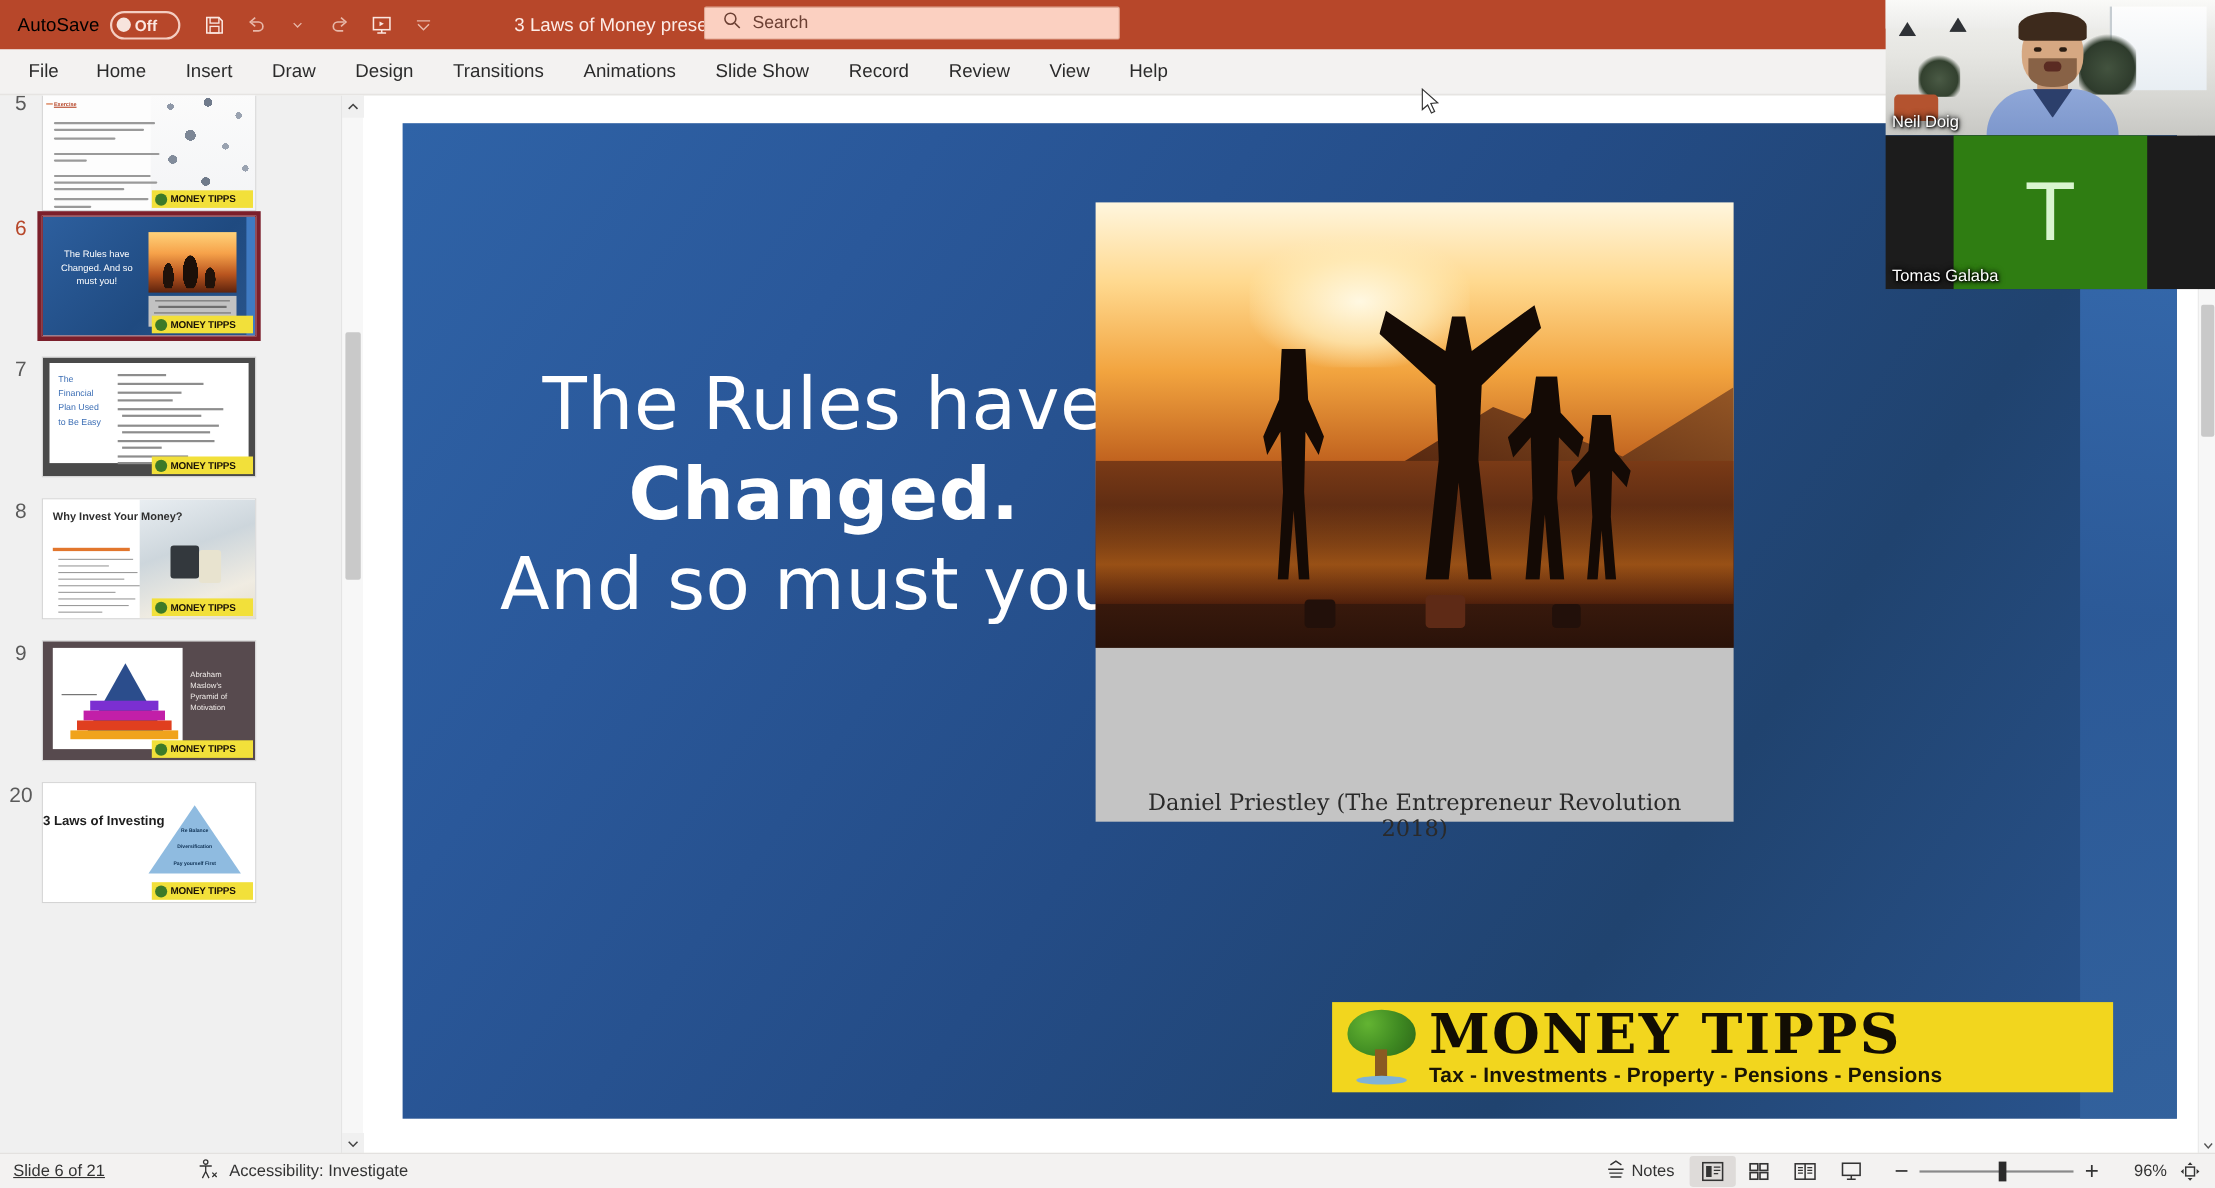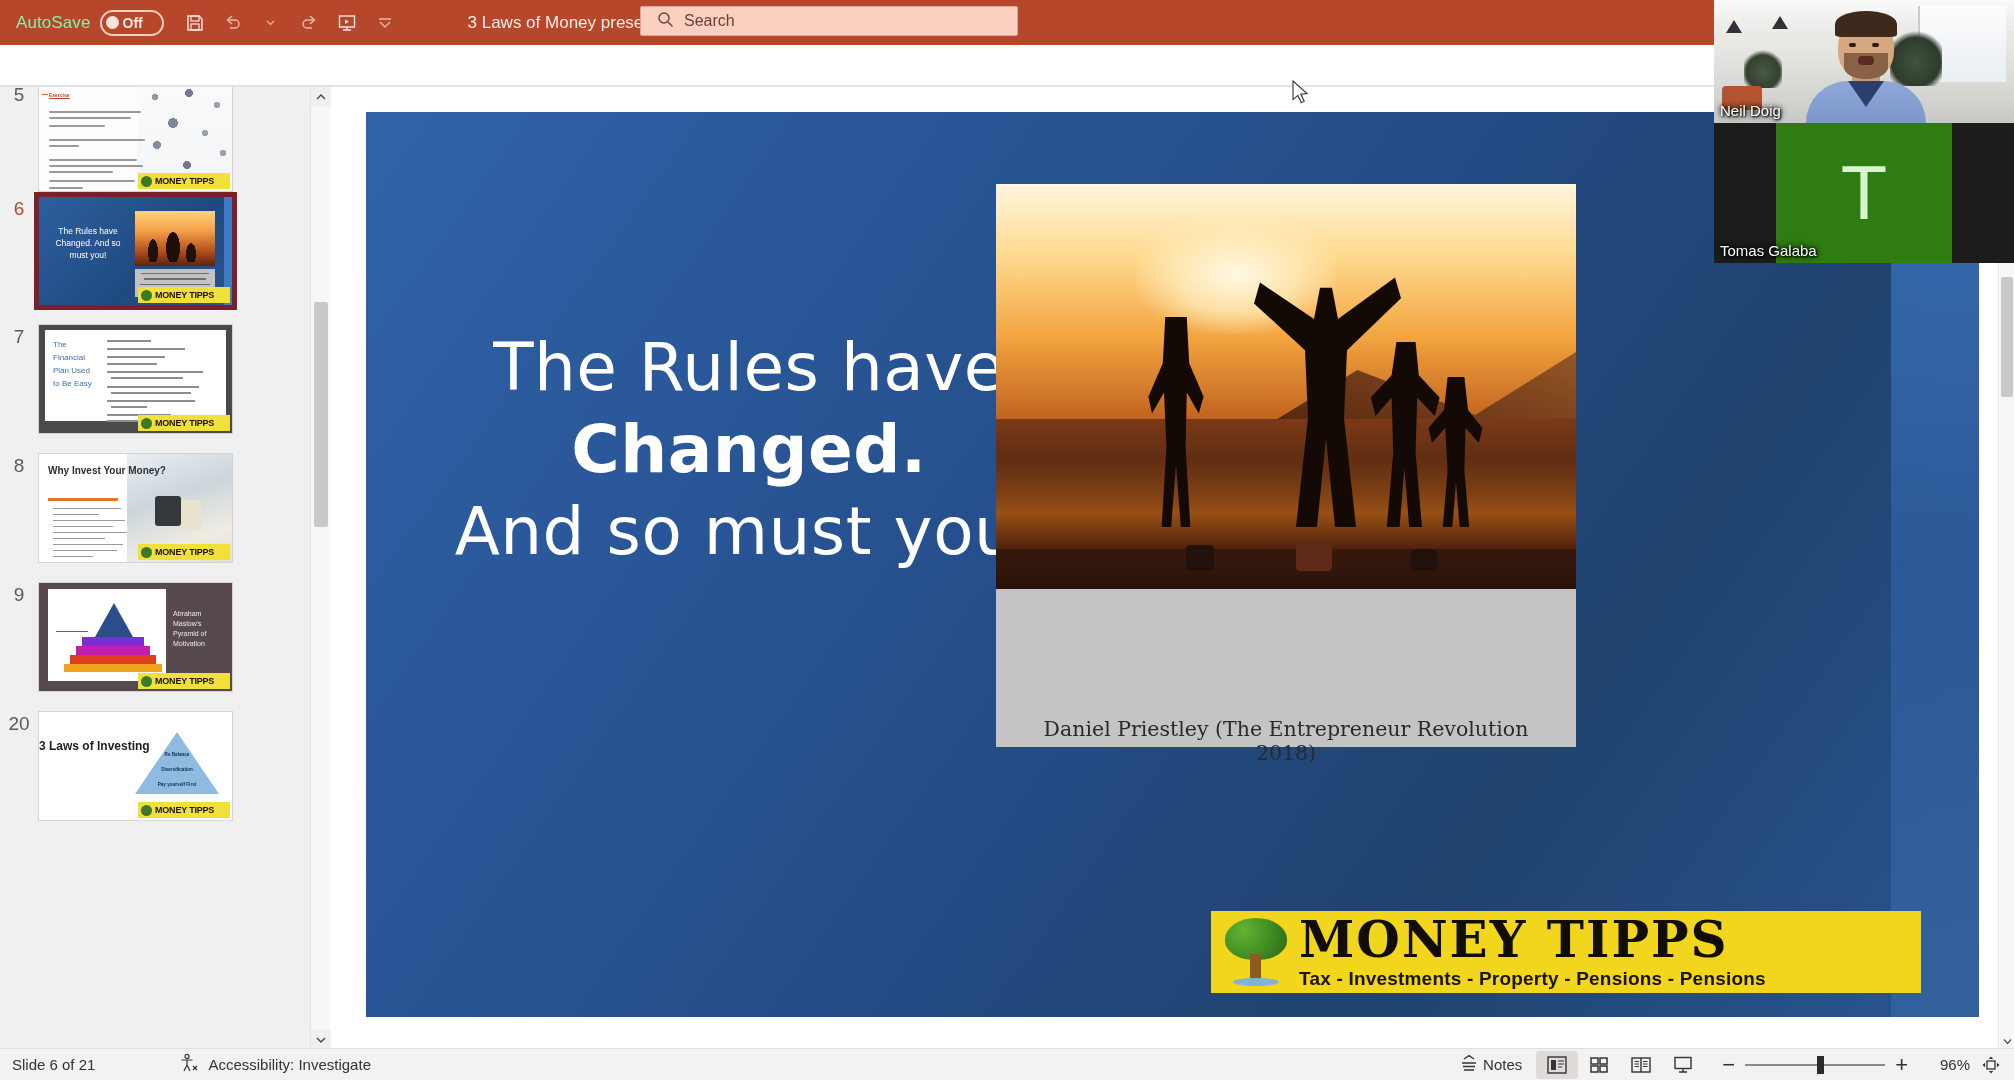--- a/index.html
+++ b/index.html
@@ -12,21 +12,21 @@
   #app { position: relative; width: 2014px; height: 1080px; }
 
   
   .titlebar {
     position: absolute; top: 0; left: 0; width: 2014px; height: 45px;
     background: #b7472a;
     display: flex; align-items: center;
     color: #fbe7e1;
   }
   .autosave-wrap { display: flex; align-items: center; margin-left: 16px; gap: 9px; }
-  .autosave-label { font-size: 17px; color: #86efac; letter-spacing: .1px; }
+  .autosave-label { font-size: 17px; color: #000000; letter-spacing: .1px; }
   .toggle-pill {
     width: 64px; height: 26px; border-radius: 13px;
     border: 2px solid #f4cdc1; display: flex; align-items: center;
     gap: 4px; padding-left: 4px;
   }
   .toggle-knob { width: 13px; height: 13px; border-radius: 50%; background: #f7e4dd; }
   .toggle-text { font-size: 14px; color: #fbe7e1; font-weight: bold; }
 
   .qat { display: flex; align-items: center; gap: 4px; margin-left: 14px; }
   .qat-btn {
@@ -281,21 +281,21 @@
   .ms-thumb { position:absolute; left:2px; top:190px; width:12px; height:120px; background:#c9c9c9; border-radius:2px;}
   .ms-up { position:absolute; top:0; left:0; width:16px; height:18px; display:flex;align-items:center;justify-content:center;}
   .ms-down { position:absolute; bottom:0; left:0; width:16px; height:18px; display:flex;align-items:center;justify-content:center;}
 
   
   .statusbar {
     position: absolute; left: 0; bottom: 0; width: 2014px; height: 32px;
     background: #f3f2f1; border-top: 1px solid #e1dfdd;
     display: flex; align-items: center; font-size: 15px; color: #333;
   }
-  .sb-slide { margin-left: 12px; }
+  .sb-slide { margin-left: 12px; text-decoration: underline; }
   .sb-access { margin-left: 84px; display: flex; align-items: center; gap: 9px; }
   .sb-right { position: absolute; right: 8px; display: flex; align-items: center; gap: 0px; }
   .sb-notes { display:flex; align-items:center; gap:4px; margin-right:14px; }
   .view-btn {
     width: 42px; height: 28px; display:flex; align-items:center; justify-content:center;
     border-radius:3px;
   }
   .view-btn.active { background: #dedbd9; }
   .zoom-wrap { display:flex; align-items:center; gap:10px; margin-left:18px; }
   .zoom-track { width: 140px; height: 2px; background:#8a8a8a; position:relative; }
@@ -435,20 +435,34 @@
       <span class="avatar">ND</span>
       <span class="diamond-btn">
         <svg width="24" height="22" viewBox="0 0 24 22">
             <path d="M6 2h12l5 6-11 12L1 8z" fill="none" stroke="#fbe7e1" stroke-width="1.4"></path>
             <path d="M1 8h22M6 2l3 6-3 12M18 2l-3 6 3 12M9 8h6" fill="none" stroke="#fbe7e1" stroke-width="1"></path>
           </svg>
       </span>
     </div>
   </div>
 
+  <div class="ribbon">
+    <span class="tab file">File</span>
+    <span class="tab">Home</span>
+    <span class="tab">Insert</span>
+    <span class="tab">Draw</span>
+    <span class="tab">Design</span>
+    <span class="tab">Transitions</span>
+    <span class="tab">Animations</span>
+    <span class="tab">Slide Show</span>
+    <span class="tab">Record</span>
+    <span class="tab">Review</span>
+    <span class="tab">View</span>
+    <span class="tab">Help</span>
+  </div>
   <div class="ribbon-underline"></div>
 
   <div class="thumbpane">
 
     <div class="thumb-row" style="top:-5px;">
       <div class="thumb-num">5</div>
       <div class="thumb-frame">
         <div class="t5">
           <div class="net"></div>
           <div class="dash"></div>

